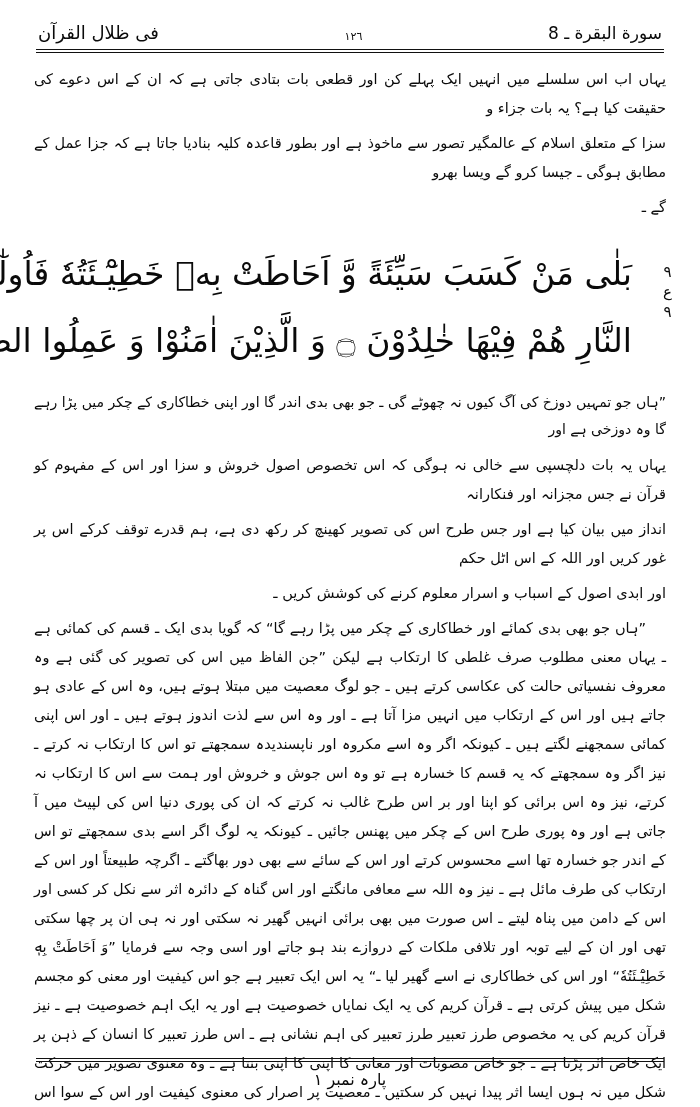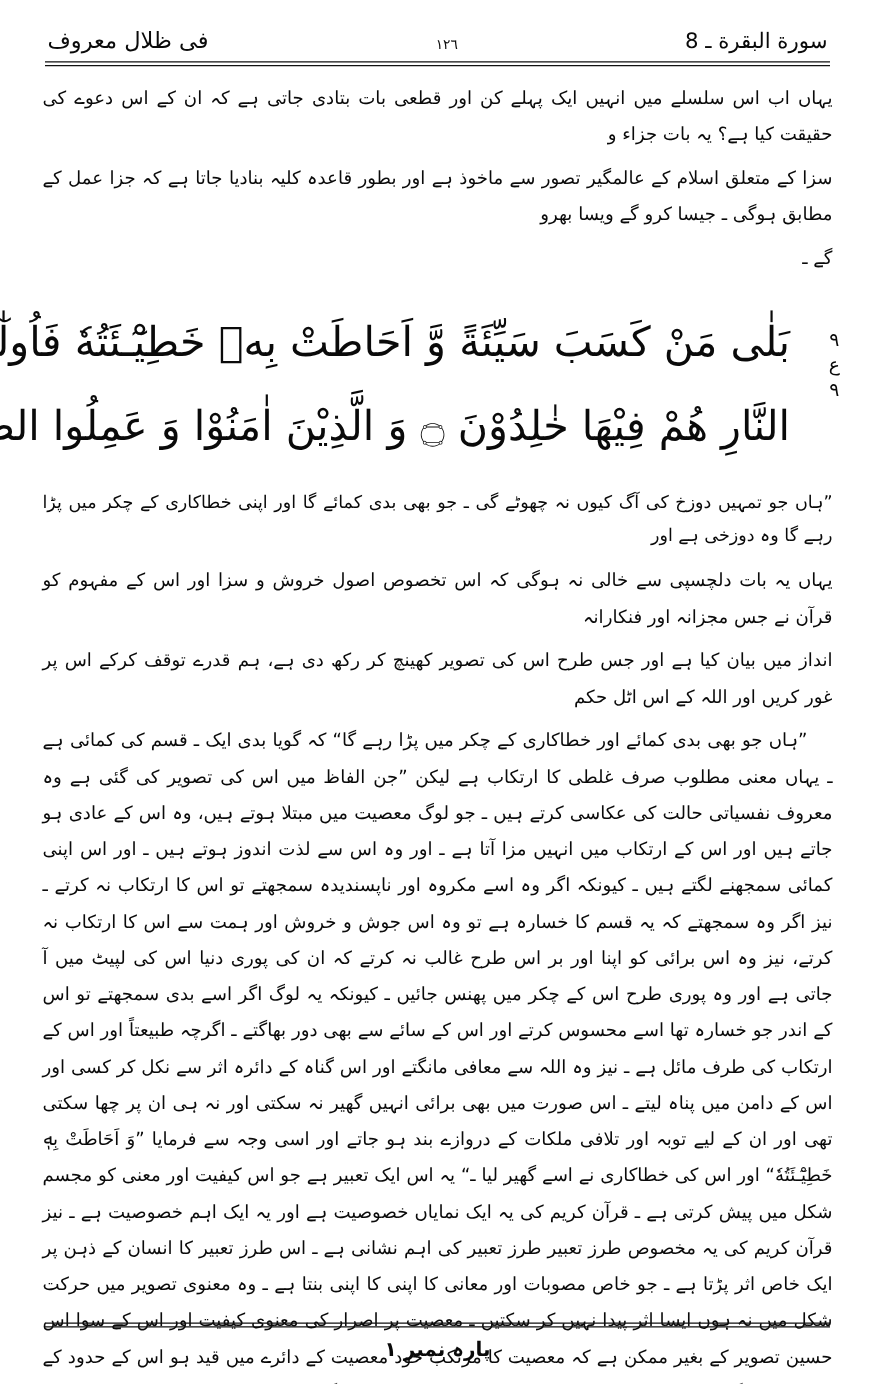--- a/index.html
+++ b/index.html
@@ -109,38 +109,37 @@
     margin: 8px 0 8px 0;
   }
   
   .footer {
     position: absolute;
     left: 34px;
     right: 34px;
     bottom: 18px;
     text-align: center;
     direction: rtl;
-    font-weight: bold;
   }
   .footer .rules {
     margin-bottom: 8px;
   }
   .footer .label {
     font-size: 16px;
   }
 </style>
 </head>
 <body>
 
 <div class="page">
 
   <div class="header">
     <div class="sura">سورة البقرة ـ 8</div>
     <div class="pageno">١٢٦</div>
-    <div class="book">فى ظلال معروف</div>
+    <div class="book">فى ظلال القرآن</div>
   </div>
   <hr class="rule">
   <hr class="rule thin">
 
   <div class="body">
 
     <p class="para">یہاں اب اس سلسلے میں انہیں ایک پہلے کن اور قطعی بات بتادی جاتی ہے کہ ان کے اس دعوے کی حقیقت کیا ہے؟ یہ بات جزاء و</p>
     <p class="para">سزا کے متعلق اسلام کے عالمگیر تصور سے ماخوذ ہے اور بطور قاعدہ کلیہ بنادیا جاتا ہے کہ جزا عمل کے مطابق ہوگی ـ جیسا کرو گے ویسا بھرو</p>
     <p class="para">گے ـ</p>
 
@@ -150,25 +149,26 @@
         <span>ع</span>
         <span>٩</span>
       </div>
       <div class="verse">
         <span class="line l1">بَلٰى مَنْ كَسَبَ سَيِّئَةً وَّ اَحَاطَتْ بِهٖ خَطِيْٓـئَتُهٗ فَاُولٰٓئِكَ اَصْحٰبُ</span>
         <span class="line l2">النَّارِ هُمْ فِيْهَا خٰلِدُوْنَ ۝ وَ الَّذِيْنَ اٰمَنُوْا وَ عَمِلُوا الصّٰلِحٰتِ اُولٰٓئِكَ</span>
       </div>
     </div>
 
     <div class="trans">
-      <p class="para">”ہاں جو تمہیں دوزخ کی آگ کیوں نہ چھوٹے گی ـ جو بھی بدی کمائے گا اور اپنی خطاکاری کے چکر میں پڑا رہے گا وہ دوزخی ہے اور</p>
+      <p class="para">”ہاں جو تمہیں دوزخ کی آگ کیوں نہ چھوٹے گی ـ جو بھی بدی اندر گا اور اپنی خطاکاری کے چکر میں پڑا رہے گا وہ دوزخی ہے اور</p>
     </div>
 
     <p class="para">یہاں یہ بات دلچسپی سے خالی نہ ہوگی کہ اس تخصوص اصول خروش و سزا اور اس کے مفہوم کو قرآن نے جس مجزانہ اور فنکارانہ</p>
     <p class="para">انداز میں بیان کیا ہے اور جس طرح اس کی تصویر کھینچ کر رکھ دی ہے، ہم قدرے توقف کرکے اس پر غور کریں اور اللہ کے اس اٹل حکم</p>
+    <p class="para">اور ابدی اصول کے اسباب و اسرار معلوم کرنے کی کوشش کریں ـ</p>
     <p class="para indent">”ہاں جو بھی بدی کمائے اور خطاکاری کے چکر میں پڑا رہے گا“ کہ گویا بدی ایک ـ قسم کی کمائی ہے ـ یہاں معنی مطلوب صرف غلطی کا ارتکاب ہے لیکن ”جن الفاظ میں اس کی تصویر کی گئی ہے وہ معروف نفسیاتی حالت کی عکاسی کرتے ہیں ـ جو لوگ معصیت میں مبتلا ہوتے ہیں، وہ اس کے عادی ہو جاتے ہیں اور اس کے ارتکاب میں انہیں مزا آتا ہے ـ اور وہ اس سے لذت اندوز ہوتے ہیں ـ اور اس اپنی کمائی سمجھنے لگتے ہیں ـ کیونکہ اگر وہ اسے مکروہ اور ناپسندیدہ سمجھتے تو اس کا ارتکاب نہ کرتے ـ نیز اگر وہ سمجھتے کہ یہ قسم کا خسارہ ہے تو وہ اس جوش و خروش اور ہمت سے اس کا ارتکاب نہ کرتے، نیز وہ اس برائی کو اپنا اور بر اس طرح غالب نہ کرتے کہ ان کی پوری دنیا اس کی لپیٹ میں آ جاتی ہے اور وہ پوری طرح اس کے چکر میں پھنس جائیں ـ کیونکہ یہ لوگ اگر اسے بدی سمجھتے تو اس کے اندر جو خسارہ تھا اسے محسوس کرتے اور اس کے سائے سے بھی دور بھاگتے ـ اگرچہ طبیعتاً اور اس کے ارتکاب کی طرف مائل ہے ـ نیز وہ اللہ سے معافی مانگتے اور اس گناہ کے دائرہ اثر سے نکل کر کسی اور اس کے دامن میں پناہ لیتے ـ اس صورت میں بھی برائی انہیں گھیر نہ سکتی اور نہ ہی ان پر چھا سکتی تھی اور ان کے لیے توبہ اور تلافی ملکات کے دروازے بند ہو جاتے اور اسی وجہ سے فرمایا ”وَ اَحَاطَتْ بِهٖ خَطِيْٓـئَتُهٗ“ اور اس کی خطاکاری نے اسے گھیر لیا ـ“ یہ اس ایک تعبیر ہے جو اس کیفیت اور معنی کو مجسم شکل میں پیش کرتی ہے ـ قرآن کریم کی یہ ایک نمایاں خصوصیت ہے اور یہ ایک اہم خصوصیت ہے ـ نیز قرآن کریم کی یہ مخصوص طرز تعبیر طرز تعبیر کی اہم نشانی ہے ـ اس طرز تعبیر کا انسان کے ذہن پر ایک خاص اثر پڑتا ہے ـ جو خاص مصوبات اور معانی کا اپنی کا اپنی بنتا ہے ـ وہ معنوی تصویر میں حرکت شکل میں نہ ہوں ایسا اثر پیدا نہیں کر سکتیں ـ معصیت پر اصرار کی معنوی کیفیت اور اس کے سوا اس حسین تصویر کے بغیر ممکن ہے کہ معصیت کا مرتکب خود معصیت کے دائرے میں قید ہو اس کے حدود کے اندر ہی زندگی بسر کر رہا ہو، اور اسے معصیت نے کا ہو کہ وہ گیا ہو، اس کے معصیت کے بغیر اس کے لیے زندگی کے لیے اس کا ایک سانس لینا بھی ممکن نہ رہا ہو ـ</p>
 
   </div>
 
   <div class="footer">
     <div class="rules">
       <hr class="rule">
       <hr class="rule thin">
     </div>
     <div class="label">پارہ نمبر ١</div>

